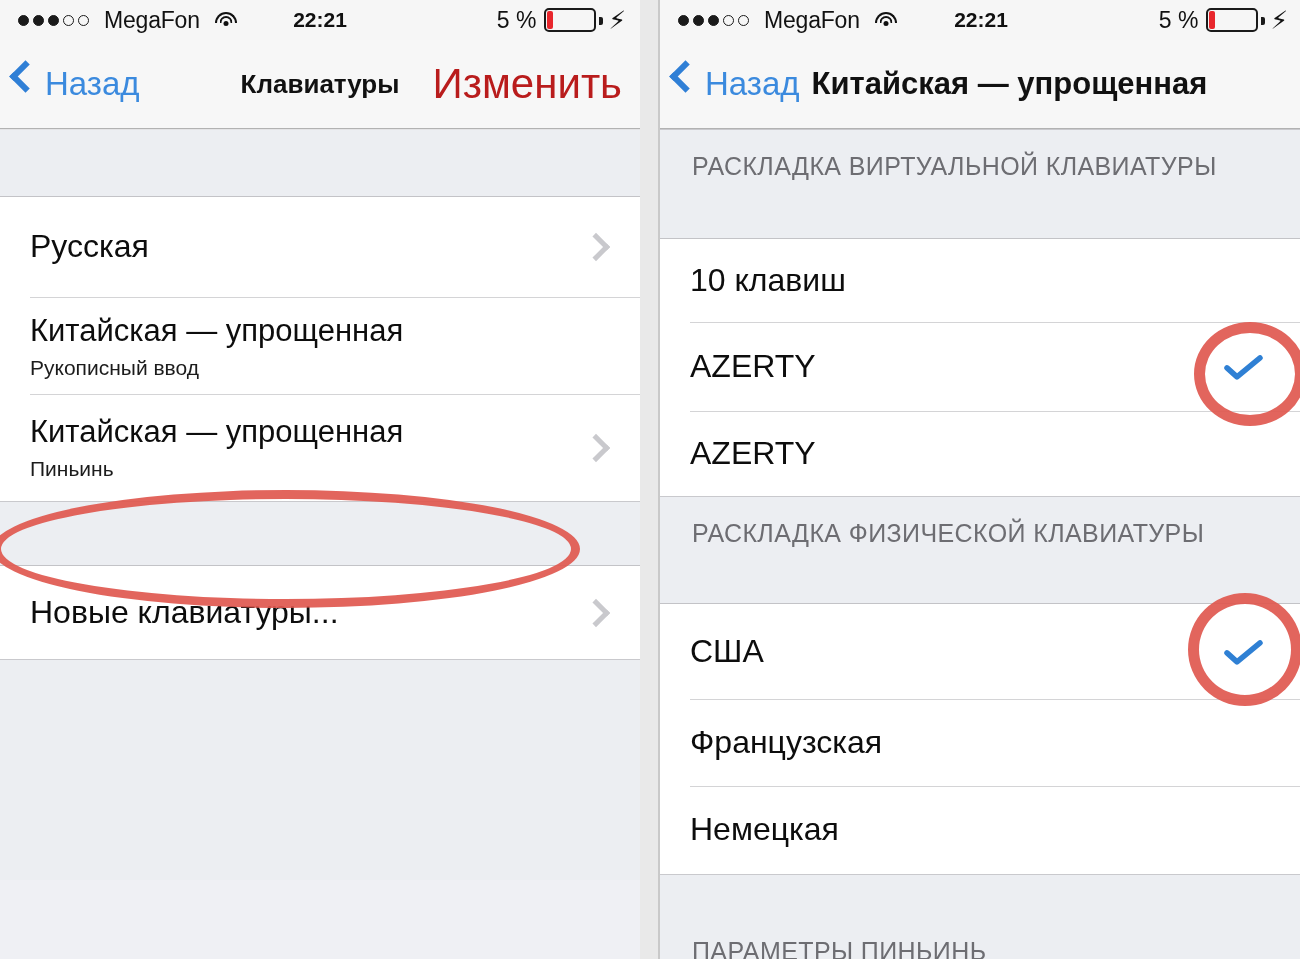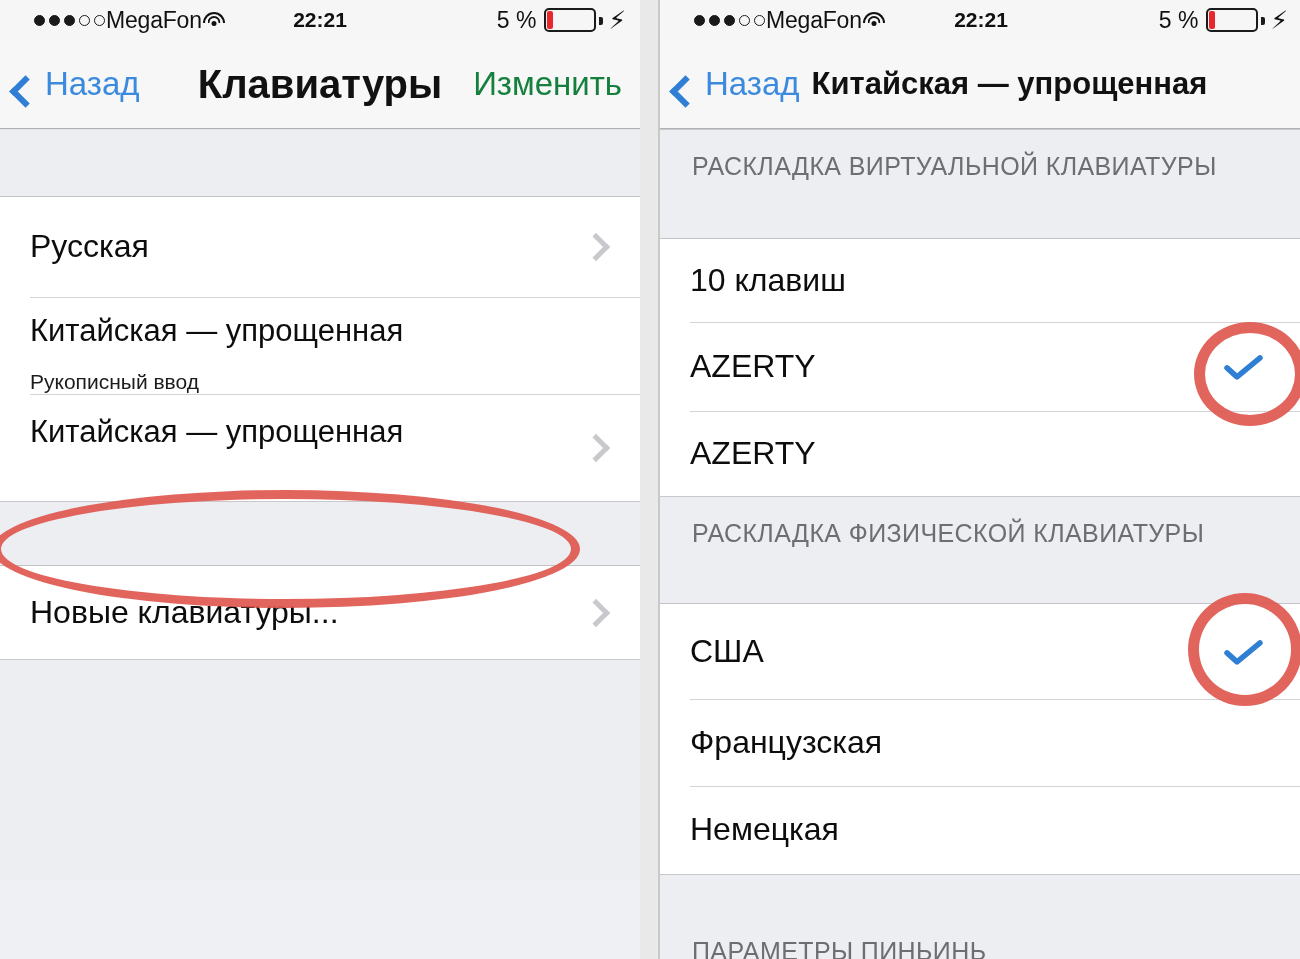--- a/index.html
+++ b/index.html
@@ -11,21 +11,21 @@
   .screen{position:absolute;top:0;background:#eff0f4;overflow:hidden;}
   .screen.left{left:0;width:640px;height:959px;border-right:2px solid #c9c9c9;}
   .screen.right{left:658px;width:642px;height:959px;border-left:2px solid #c9c9c9;}
   .gapline{position:absolute;top:0;left:640px;width:18px;height:959px;background:#e9e9e9;}
 
   
   .statusbar{
     position:relative;height:40px;background:#f6f6f6;
     display:flex;align-items:center;
   }
-  .sb-left{position:absolute;left:34px;top:0;height:40px;display:flex;align-items:center;gap:1px;}
+  .sb-left{position:absolute;left:18px;top:0;height:40px;display:flex;align-items:center;gap:15px;}
   .dots{display:flex;align-items:center;gap:4px;}
   .dot{width:11px;height:11px;border-radius:50%;border:1.6px solid #1a1a1a;box-sizing:border-box;}
   .dot.on{background:#1a1a1a;}
   .carrier{font-size:23px;color:#111;letter-spacing:-0.2px;}
   .wifi{position:relative;width:22px;height:16px;display:inline-block;}
   .wifi i{position:absolute;left:50%;transform:translateX(-50%);border:2.4px solid #111;border-bottom:none;
           border-radius:40px 40px 0 0;box-sizing:border-box;}
   .wifi i.a{width:22px;height:11px;bottom:5px;}
   .wifi i.b{width:13px;height:7px;bottom:5px;}
   .wifi i.c{width:5px;height:5px;bottom:2px;border-radius:50%;background:#111;border:none;}
@@ -33,39 +33,39 @@
   .sb-right{position:absolute;right:14px;top:0;height:40px;display:flex;align-items:center;gap:8px;}
   .batt-pct{font-size:23px;color:#111;}
   .battery{position:relative;width:52px;height:24px;border:2px solid #1a1a1a;border-radius:5px;box-sizing:border-box;}
   .battery .fill{position:absolute;left:1px;top:1px;bottom:1px;width:6px;background:#e8262c;border-radius:2px;}
   .battery .cap{position:absolute;left:53px;top:7px;width:4px;height:8px;background:#1a1a1a;border-radius:0 2px 2px 0;}
   .bolt{font-size:25px;color:#111;line-height:1;margin-left:4px;}
 
   
   .navbar{position:relative;height:88px;background:#f7f7f7;border-bottom:1px solid #b2b2b2;
           display:flex;align-items:center;}
-  .nav-back{display:flex;align-items:flex-end;gap:6px;color:#3b8ade;font-size:33px;cursor:pointer;}
+  .nav-back{display:flex;align-items:flex-start;gap:6px;color:#3b8ade;font-size:33px;cursor:pointer;}
   .nav-back .chev{display:inline-block;width:17px;height:17px;border-left:6px solid #2f7fd6;border-bottom:6px solid #2f7fd6;
                   transform:rotate(45deg);margin-right:2px;}
   .navbar.l .nav-back{position:absolute;left:14px;}
-  .navbar.l .nav-title{position:absolute;left:0;right:0;text-align:center;font-size:40px;font-weight:bold;color:#111;}
-  .navbar.l .nav-action{position:absolute;right:18px;color:#15803d;font-size:33px;cursor:pointer;}
+  .navbar.l .nav-title{position:absolute;left:0;right:0;text-align:center;font-size:26px;font-weight:bold;color:#111;}
+  .navbar.l .nav-action{position:absolute;right:18px;color:#b91c1c;font-size:42px;cursor:pointer;}
   .navbar.r{padding-left:14px;gap:12px;}
   .navbar.r .nav-title{font-size:31px;font-weight:bold;color:#111;white-space:nowrap;}
 
   
   .group-gap{background:#eceef2;border-bottom:1px solid #c3c3c7;}
   .group-gap.top{border-top:1px solid #e4e4e6;}
   .list{background:#ffffff;}
   .row{position:relative;background:#fff;display:flex;align-items:center;
        padding-left:30px;padding-right:30px;box-sizing:border-box;}
   .row + .row::before{content:"";position:absolute;left:30px;right:0;top:0;height:1px;background:#d4d4d6;}
   .row .texts{display:flex;flex-direction:column;justify-content:center;}
   .row .title{font-size:32px;color:#0d0d0d;line-height:1.05;}
-  .row .sub{font-size:21px;color:#1c1c1c;margin-top:23px;line-height:1;}
+  .row .sub{font-size:21px;color:#1c1c1c;margin-top:9px;line-height:1;}
   .row .title.small{font-size:31px;}
   .chevron{position:absolute;right:34px;top:50%;transform:translateY(-50%);
            width:15px;height:15px;border-top:5px solid #c9c9cd;border-right:5px solid #c9c9cd;
            transform-origin:center;transform:translateY(-50%) rotate(45deg);}
   .check{position:absolute;right:38px;top:50%;width:40px;height:22px;
          transform:translateY(-55%);}
   .check svg{display:block;}
   .section-hdr{background:#eceef2;border-top:1px solid #c9c9cd;border-bottom:1px solid #c3c3c7;
                padding:20px 0 14px 32px;box-sizing:border-box;}
   .section-hdr span{display:block;font-size:25px;color:#6d6d72;letter-spacing:0.4px;line-height:1.3;}
@@ -128,20 +128,21 @@
     </div>
     <div class="row" style="height:97px;align-items:flex-start;padding-top:18px">
       <div class="texts">
         <span class="title small">Китайская — упрощенная</span>
         <span class="sub">Рукописный ввод</span>
       </div>
     </div>
     <div class="row" style="height:107px;align-items:flex-start;padding-top:22px">
       <div class="texts">
         <span class="title small">Китайская — упрощенная</span>
+        <span class="sub">Пиньинь</span>
       </div>
       <span class="chevron"></span>
     </div>
   </div>
 
   <div class="group-gap" style="height:63px;border-top:1px solid #c9c9cd"></div>
 
   <div class="list">
     <div class="row" style="height:93px">
       <div class="texts">

